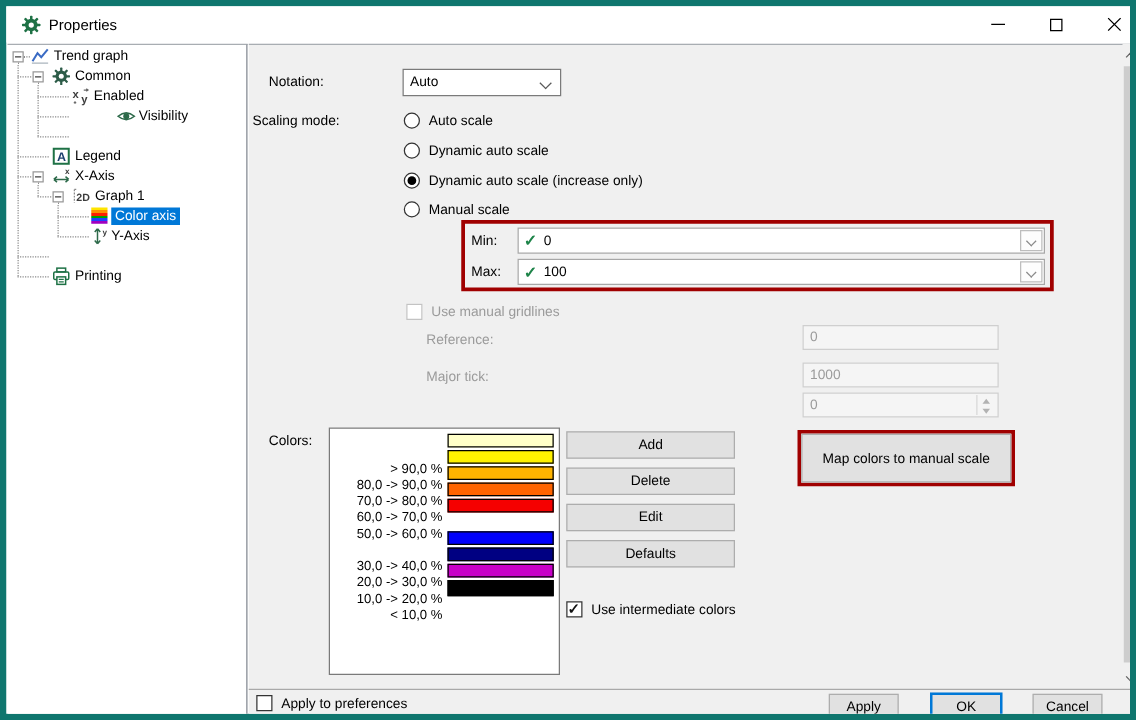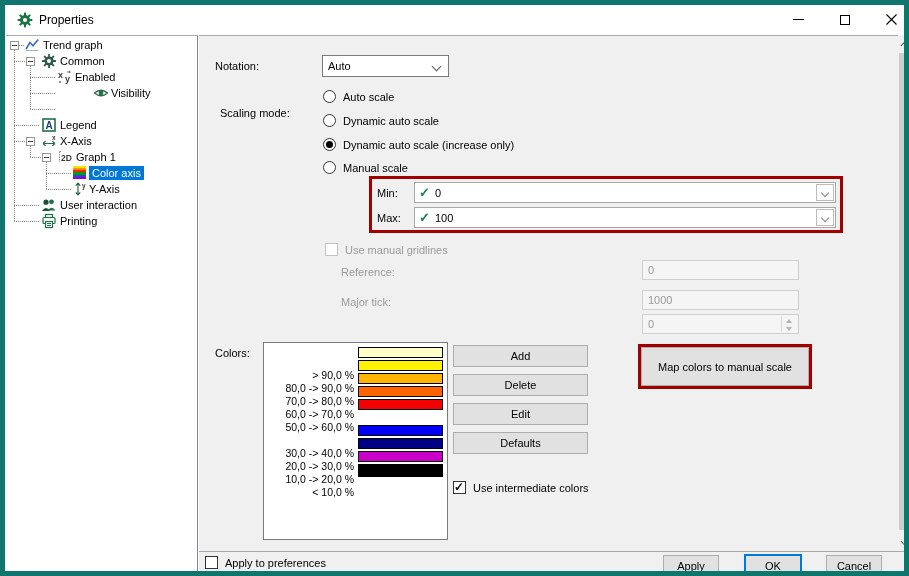--- a/index.html
+++ b/index.html
@@ -208,35 +208,20 @@
   <div class="trow" style="top:176px;">
     <span class="ticon" style="left:68px;">
       <svg width="16" height="16" viewBox="0 0 16 16" font-family="Liberation Sans, sans-serif">
         <path d="M5 2 V14 M5 2 l-2.2 2.6 M5 2 l2.2 2.6 M5 14 l-2.2 -2.6 M5 14 l2.2 -2.6" stroke="#2d6a4a" stroke-width="1.2" fill="none"></path>
         <text x="9" y="7" font-size="6.5" font-weight="bold" fill="#3c3c3c">y</text>
       </svg>
     </span>
     <span class="tlabel" style="left:84px;">Y-Axis</span>
   </div>
 
-  <div class="trow" style="top:192px;">
-    <span class="ticon" style="left:36px;">
-      <svg width="16" height="16" viewBox="0 0 16 16">
-        <g fill="#1e7145">
-            <circle cx="10.5" cy="4.8" r="2.4"></circle>
-            <path d="M6.5 13.5 Q10.5 7.8 14.5 13.5 Z"></path>
-          </g>
-        <g fill="#14532f">
-            <circle cx="5" cy="5.2" r="2.6"></circle>
-            <path d="M1 14 Q5 8.2 9 14 Z"></path>
-          </g>
-      </svg>
-    </span>
-    <span class="tlabel" style="left:55px;">User interaction</span>
-  </div>
 
   <div class="trow" style="top:208px;">
     <span class="ticon" style="left:36px;">
       <svg width="16" height="16" viewBox="0 0 16 16" fill="none" stroke="#1e7145" stroke-width="1.2">
         <rect x="4.5" y="1.5" width="7" height="3"></rect>
         <rect x="2" y="4.5" width="12" height="6" rx="1"></rect>
         <rect x="4.5" y="8.5" width="7" height="6" fill="#fff"></rect>
         <path d="M6 10.5 H10 M6 12.5 H10" stroke-width="1"></path>
       </svg>
     </span>
@@ -244,21 +229,21 @@
   </div>
 
   <div class="content"></div>
 
   <span class="lbl" style="left:210px;top:55px;">Notation:</span>
   <div class="combo" style="left:317px;top:50px;width:127px;height:22px;">
     <span>Auto</span>
     <span class="chev"></span>
   </div>
 
-  <span class="lbl" style="left:215px;top:86px;margin-top:16px;">Scaling mode:</span>
+  <span class="lbl" style="left:197px;top:86px;">Scaling mode:</span>
   <div class="radio" style="left:318px;top:85px;"></div>
   <span class="lbl" style="left:338px;top:86px;">Auto scale</span>
   <div class="radio" style="left:318px;top:109px;"></div>
   <span class="lbl" style="left:338px;top:110px;">Dynamic auto scale</span>
   <div class="radio on" style="left:318px;top:133px;"></div>
   <span class="lbl" style="left:338px;top:134px;">Dynamic auto scale (increase only)</span>
   <div class="radio" style="left:318px;top:156px;"></div>
   <span class="lbl" style="left:338px;top:157px;">Manual scale</span>
 
   <div class="annot" style="left:364px;top:171px;width:474px;height:57px;"></div>

